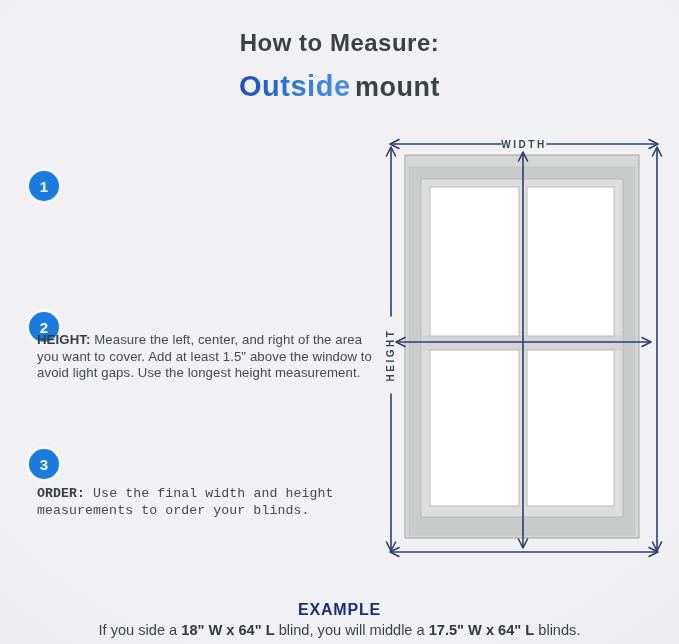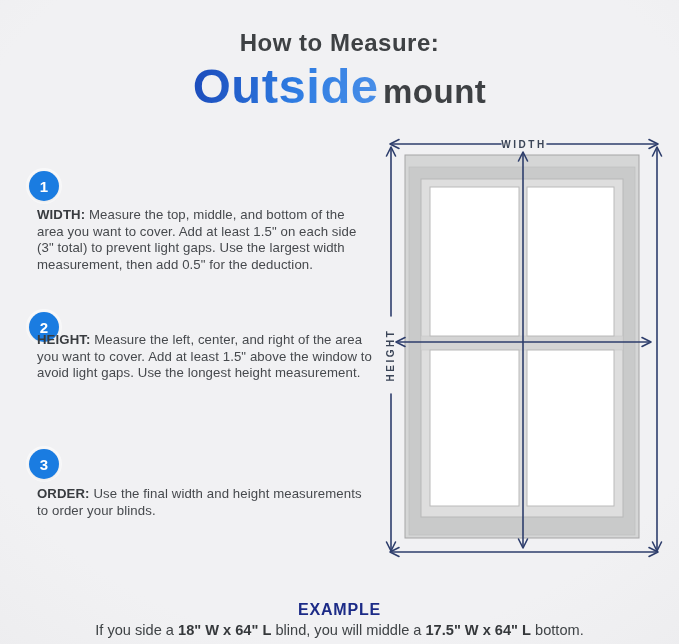--- a/index.html
+++ b/index.html
@@ -25,35 +25,35 @@
     font-weight: 600;
     color: #3e4144;
     letter-spacing: 0.5px;
     line-height: 42px;
   }
   .title-line2 {
     line-height: 46px;
     margin-top: -1px;
   }
   .title-accent {
-    font-size: 49px;
+    font-size: 29px;
     font-weight: 800;
     color: #2563d4;
     letter-spacing: 0.5px;
     text-align: center;
   }
   @supports (-webkit-background-clip: text) {
     .title-accent {
       background: linear-gradient(100deg, #1d4fbe 5%, #2e7ce2 55%, #4a8fe8 100%);
       -webkit-background-clip: text;
       -webkit-text-fill-color: transparent;
     }
   }
   .title-suffix {
-    font-size: 33px;
+    font-size: 27px;
     font-weight: 600;
     color: #3e4144;
     letter-spacing: 0.5px;
   }
 
   
   .step-badge {
     position: absolute;
     left: 29px;
     width: 30px; height: 30px;
@@ -75,21 +75,21 @@
     position: absolute;
     left: 37px;
     width: 338px;
     font-size: 13.2px;
     line-height: 16.6px;
     color: #46494d;
     letter-spacing: 0.1px;
   }
   .text-1 { top: 207px; }
   .text-2 { top: 332px; }
-  .text-3 { top: 486px; }
+  .text-3 { top: 486px; font-family: Liberation Mono, monospace; }
   .step-label {
     font-weight: 700;
     color: #393c40;
   }
 
   
   .diagram-svg {
     position: absolute;
     top: 0; left: 0;
     width: 679px; height: 644px;
@@ -130,21 +130,20 @@
   <div class="step-badge badge-1">
       <span>1</span>
     </div>
   <div class="step-badge badge-2">
       <span>2</span>
     </div>
   <div class="step-badge badge-3">
       <span>3</span>
     </div>
 
-  <p class="step-text text-1"><strong class="step-label">WIDTH:</strong> <span>Measure the top, middle, and bottom of the area you want to cover. Add at least 1.5" on each side (3" total) to prevent light gaps. Use the largest width measurement, then add 0.5" for the deduction.</span></p>
   <p class="step-text text-2"><strong class="step-label">HEIGHT:</strong> <span>Measure the left, center, and right of the area you want to cover. Add at least 1.5" above the window to avoid light gaps. Use the longest height measurement.</span></p>
   <p class="step-text text-3"><strong class="step-label">ORDER:</strong> <span>Use the final width and height measurements to order your blinds.</span></p>
 
   <svg class="diagram-svg" viewBox="0 0 679 644">
 
     <g>
       <rect x="405" y="155" width="234" height="383" fill="#d5d6d6" stroke="#a5a5a6" stroke-width="1"></rect>
       <rect x="409" y="167" width="226" height="368" fill="#c9caca" stroke="#bdbdbd" stroke-width="0.6"></rect>
       <rect x="421" y="179" width="202" height="338" fill="#dedede" stroke="#b8b8b8" stroke-width="1"></rect>
       <rect x="421" y="336" width="202" height="14" fill="#d4d4d4" stroke="#c6c6c6" stroke-width="0.6"></rect>
@@ -193,15 +192,15 @@
         <polyline points="405,337.5 396,342 405,346.5"></polyline>
         <polyline points="642,337.5 651,342 642,346.5"></polyline>
       </g>
     </g>
 
     <text x="524" y="148" text-anchor="middle" font-family="Liberation Sans, sans-serif" font-size="10" font-weight="600" letter-spacing="2.5" fill="#3b4557">WIDTH</text>
     <text transform="translate(394,355) rotate(-90)" text-anchor="middle" font-family="Liberation Sans, sans-serif" font-size="10" font-weight="600" letter-spacing="2.5" fill="#3b4557">HEIGHT</text>
   </svg>
 
   <div class="example-heading">EXAMPLE</div>
-  <div class="example-line"><span>If you side a </span><span class="example-bold">18" W x 64" L</span><span> blind, you will middle a </span><span class="example-bold">17.5" W x 64" L</span><span> bottom.</span></div>
+  <div class="example-line"><span>If you side a </span><span class="example-bold">18" W x 64" L</span><span> blind, you will middle a </span><span class="example-bold">17.5" W x 64" L</span><span> blinds.</span></div>
 
 </div>
 
 </body></html>

